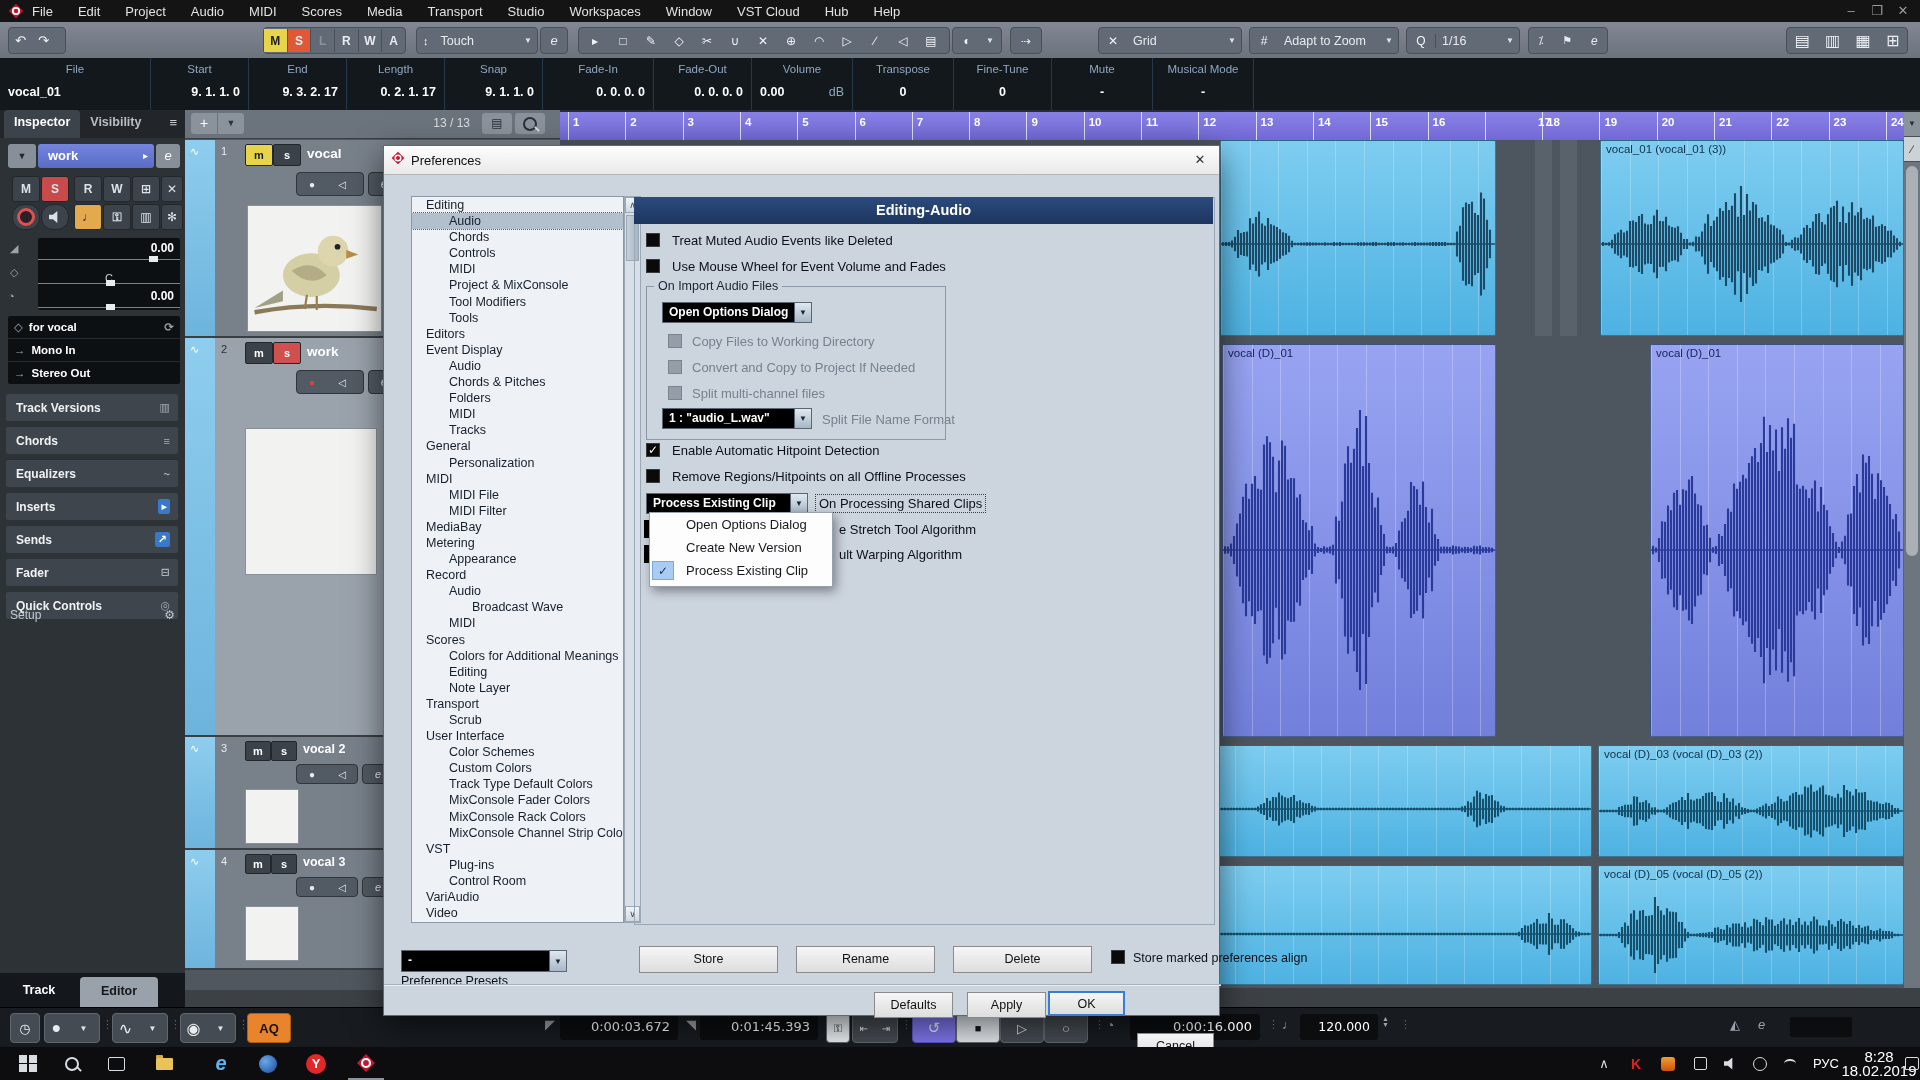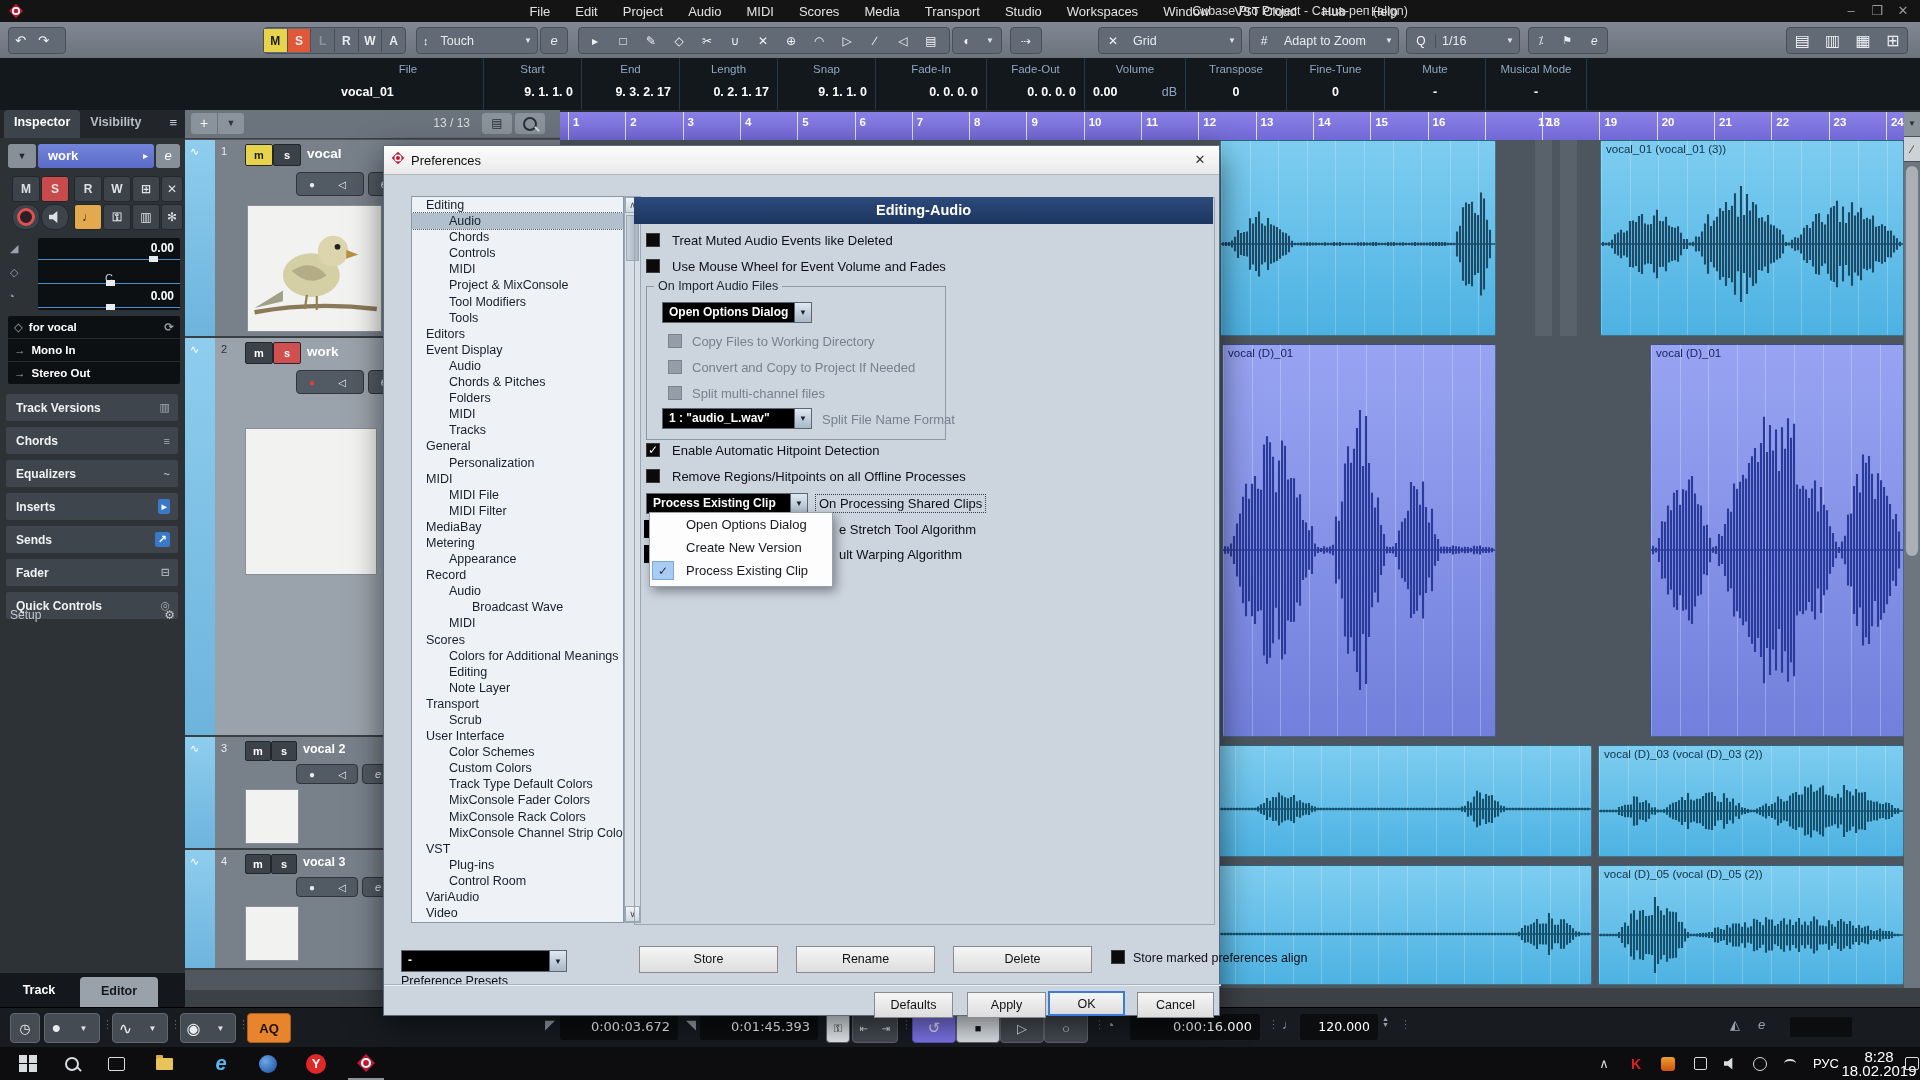--- a/index.html
+++ b/index.html
@@ -1,18 +1,18 @@
 <!DOCTYPE html>
 <html><head>
 <meta charset="utf-8">
 <style>
   html,body{margin:0;padding:0;background:#000;}
   #stage{position:relative;width:1920px;height:1080px;overflow:hidden;background:#3c4146;
          font-family:"Liberation Sans","DejaVu Sans",sans-serif;-webkit-font-smoothing:antialiased;}
-  .abs{position:absolute;justify-content:center;}
+  .abs{position:absolute;}
   
   #menubar{left:0;top:0;width:1920px;height:22px;background:#141414;display:flex;align-items:center;}
   .mitem{color:#e2e2e2;font-size:13px;margin-right:25px;cursor:default;}
   #win-title{color:#d8d8d8;font-size:12.5px;}
   .winctl{color:#9a9a9a;font-size:13px;width:26px;text-align:center;}
   
   #toolbar{left:0;top:22px;width:1920px;height:36px;background:linear-gradient(#818893,#6c737d);border-bottom:1px solid #33383d;}
   .tbpanel{position:absolute;top:5px;height:25px;background:#626a75;border:1px solid #4a5058;border-radius:4px;display:flex;align-items:center;color:#e8ecf0;}
   .tbtn{font-size:13px;color:#f0f2f4;padding:0 6px;}
   .stateb{width:23px;height:23px;display:flex;align-items:center;justify-content:center;font-weight:bold;font-size:12px;border-right:1px solid #4a5058;color:#e8ecf0;}
@@ -120,21 +120,20 @@
         <span class="mitem">Scores</span>
         <span class="mitem">Media</span>
         <span class="mitem">Transport</span>
         <span class="mitem">Studio</span>
         <span class="mitem">Workspaces</span>
         <span class="mitem">Window</span>
         <span class="mitem">VST Cloud</span>
         <span class="mitem">Hub</span>
         <span class="mitem">Help</span>
       </div>
-    <div class="abs" style="left:1090px;top:0;width:420px;text-align:center;line-height:22px;" id="win-title">Cubase Pro Project - Саша-реп (align)</div>
     <div class="abs" style="right:4px;top:0;display:flex;line-height:22px;">
       <span class="winctl">–</span>
       <span class="winctl">❒</span>
       <span class="winctl">✕</span>
     </div>
   </div>
 
   <div class="abs" id="toolbar">
     <div class="tbpanel" style="left:8px;width:56px;">
       <span class="tbtn">↶</span>
@@ -708,21 +707,21 @@
     <div class="winbtn" style="left:255px;top:800px;width:137px;height:25px;line-height:25px;">Store</div>
     <div class="winbtn" style="left:412px;top:800px;width:137px;height:25px;line-height:25px;">Rename</div>
     <div class="winbtn" style="left:569px;top:800px;width:137px;height:25px;line-height:25px;">Delete</div>
     <span class="cb" style="left:727px;top:804px;"></span>
     <span class="cblbl" style="left:749px;top:805px;font-size:12.5px;">Store marked preferences align</span>
 
     <div class="abs" style="left:0;top:838px;width:837px;height:1px;background:#a8b2be;box-shadow:0 1px 0 #e8edf2;"></div>
     <div class="winbtn" style="left:490px;top:846px;width:77px;height:24px;line-height:24px;">Defaults</div>
     <div class="winbtn" style="left:583px;top:846px;width:77px;height:24px;line-height:24px;">Apply</div>
     <div class="winbtn" style="left:664px;top:845px;width:77px;height:25px;line-height:23px;border:2px solid #3a7bd5;box-sizing:border-box;">OK</div>
-    <div class="winbtn" style="left:753px;top:846px;width:75px;height:24px;line-height:24px;">Cancel</div>
+    <div class="winbtn" style="left:753px;top:887px;width:75px;height:24px;line-height:24px;">Cancel</div>
   </div>
 
   <div class="abs" id="transport">
     <div class="tpanel" style="left:10px;width:28px;justify-content:center;">
         <span style="font-size:13px;">◷</span>
       </div>
     <div class="tpanel" style="left:44px;width:54px;justify-content:space-around;">
       <span>●</span>
         <span class="ddarrow">▼</span>
     </div>

